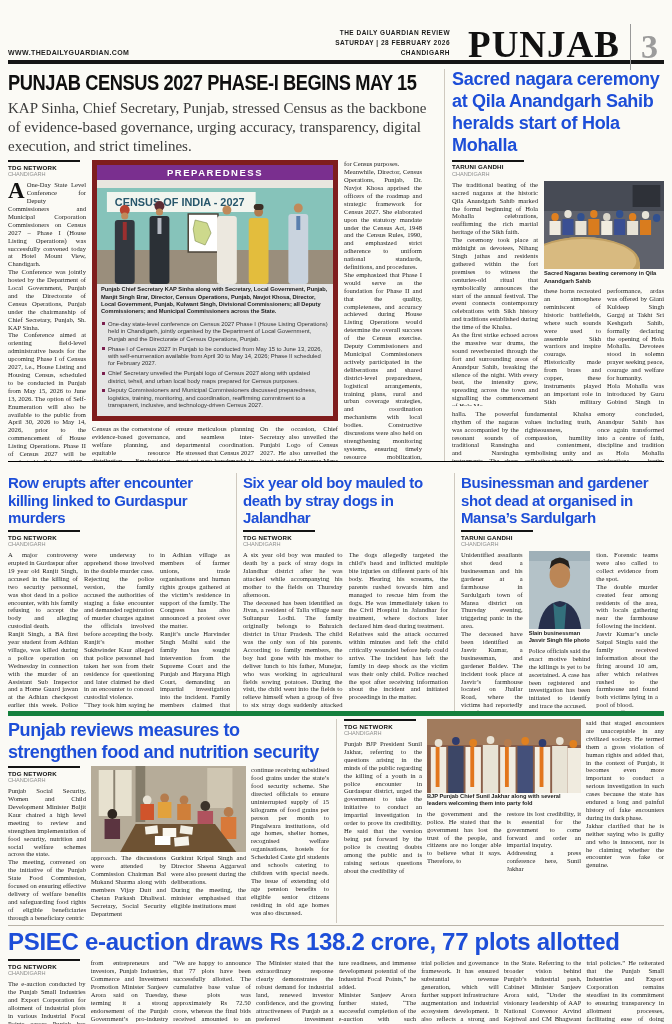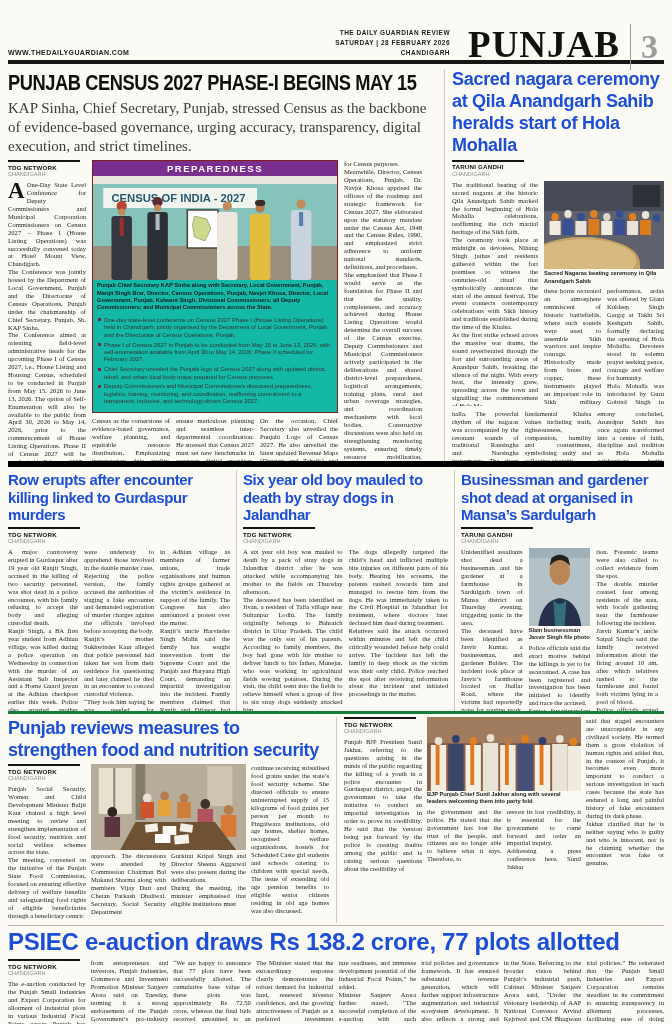--- a/index.html
+++ b/index.html
@@ -39,21 +39,21 @@
   
   .top-band{display:flex;gap:8px;height:392px;justify-content:flex-end;}
   .census{width:428px;flex:none;}
   .census-headline{font-family:"Liberation Sans",sans-serif;font-weight:bold;font-size:22px;
     letter-spacing:-.5px;white-space:nowrap;transform:scaleX(.83);transform-origin:0 50%;
     color:#0f0f0f;margin:1px 0 3px 0;}
   .deck{font-size:15px;line-height:1.25;color:#3c3c3c;margin:0 0 5px 0;}
   .census-grid{display:flex;gap:6px;height:322px;}
   .census-col{width:78px;flex:none;overflow:hidden;}
   .census-mid{width:246px;flex:none;display:flex;flex-direction:column;}
-  .prep-box{background:#14b8a6;border:1px solid #7f1d1d;}
+  .prep-box{background:#e5e5e5;border:5px solid #7f1d1d;}
   .kicker{background:#7a2f8f;color:#fff;text-align:center;font-family:"Liberation Sans",sans-serif;
     font-weight:bold;font-size:9.5px;letter-spacing:1.5px;padding:2px 0;}
   .prep-photo{display:block;width:100%;height:104px;}
   .prep-caption{padding:2px 4px 3px 4px;}
   .bullets{padding:2px 5px 4px 5px;}
   .bullet{display:flex;margin-bottom:2.5px;}
   .bullet-sq{flex:none;width:3px;height:3px;background:#7a1f4e;margin:1.5px 3px 0 0;}
   .bullet span.txt{font-family:"Liberation Sans",sans-serif;font-size:5.9px;line-height:1.25;
     color:#333;text-align:left;}
   .census-sub{display:flex;gap:6px;margin-top:4px;flex:1;overflow:hidden;}
@@ -66,33 +66,33 @@
   .nagara-col1{width:86px;flex:none;overflow:hidden;}
   .nagara-right{flex:1;display:flex;flex-direction:column;overflow:hidden;}
   .nagara-photo{width:100%;height:88px;display:block;}
   .nagara-right .caption{margin:1.5px 0 2px 0;}
   .nagara-2cols{display:flex;gap:6px;flex:1;overflow:hidden;}
   .nagara-2cols>div{flex:1;overflow:hidden;}
   .nagara-bottom{display:flex;gap:6px;height:64px;margin-top:4px;overflow:hidden;}
   .nagara-bottom>div{flex:1;overflow:hidden;}
 
   
-  .mid-band{display:flex;height:250px;border-top:6px solid #000000;padding-top:3px;gap:0;}
+  .mid-band{display:flex;height:250px;border-top:1px solid #000000;padding-top:11px;gap:0;}
   .mid-band article{padding:0 6px;}
   .gurdaspur{width:228px;flex:none;padding-left:0!important;}
   .straydogs{width:218px;flex:none;}
   .farmhouse{flex:1;}
   .mid-headline{font-size:15px;line-height:1.18;letter-spacing:-.4px;margin:1px 0 3px 0;}
   .mid-cols{display:flex;gap:6px;height:168px;overflow:hidden;}
   .mid-cols>div{flex:1;overflow:hidden;}
   .farm-photo{width:100%;height:78px;display:block;}
   .farm-midcol .caption{margin:1px 0 2px 0;}
 
   
-  .low-band{display:flex;height:212px;border-top:3px solid #15803d;padding-top:3px;}
+  .low-band{display:flex;height:212px;border-top:5px solid #15803d;padding-top:3px;}
   .low-band article{width:50%;}
   .food{padding-right:7px;}
   .jakhar{padding-left:7px;border-left:1px solid #cfc9bf;}
   .low-headline{font-size:18px;line-height:1.2;letter-spacing:-.4px;margin:1px 0 3px 0;}
   .low-grid{display:flex;gap:5px;height:158px;overflow:hidden;}
   .low-col{width:78px;flex:none;overflow:hidden;}
   .low-mid{flex:1;display:flex;flex-direction:column;overflow:hidden;}
   .low-photo{width:100%;height:86px;display:block;}
   .low-2cols{display:flex;gap:5px;flex:1;overflow:hidden;margin-top:2px;}
   .low-2cols>div{flex:1;overflow:hidden;}

